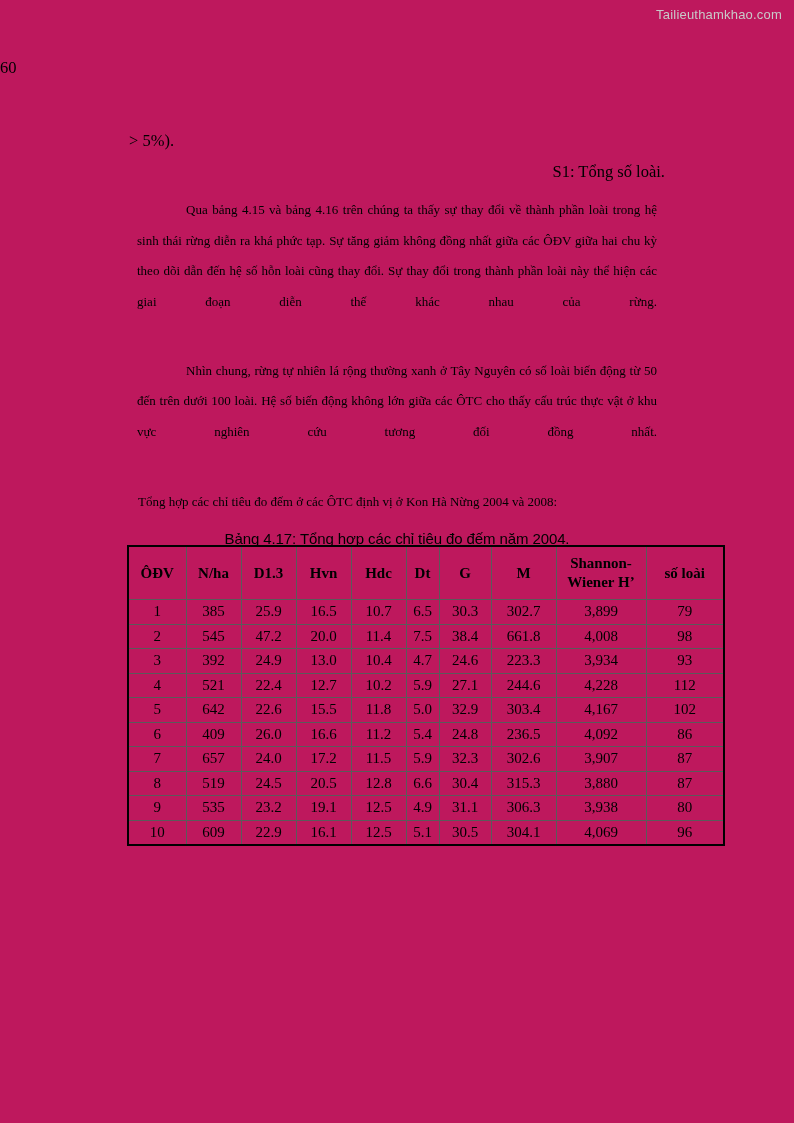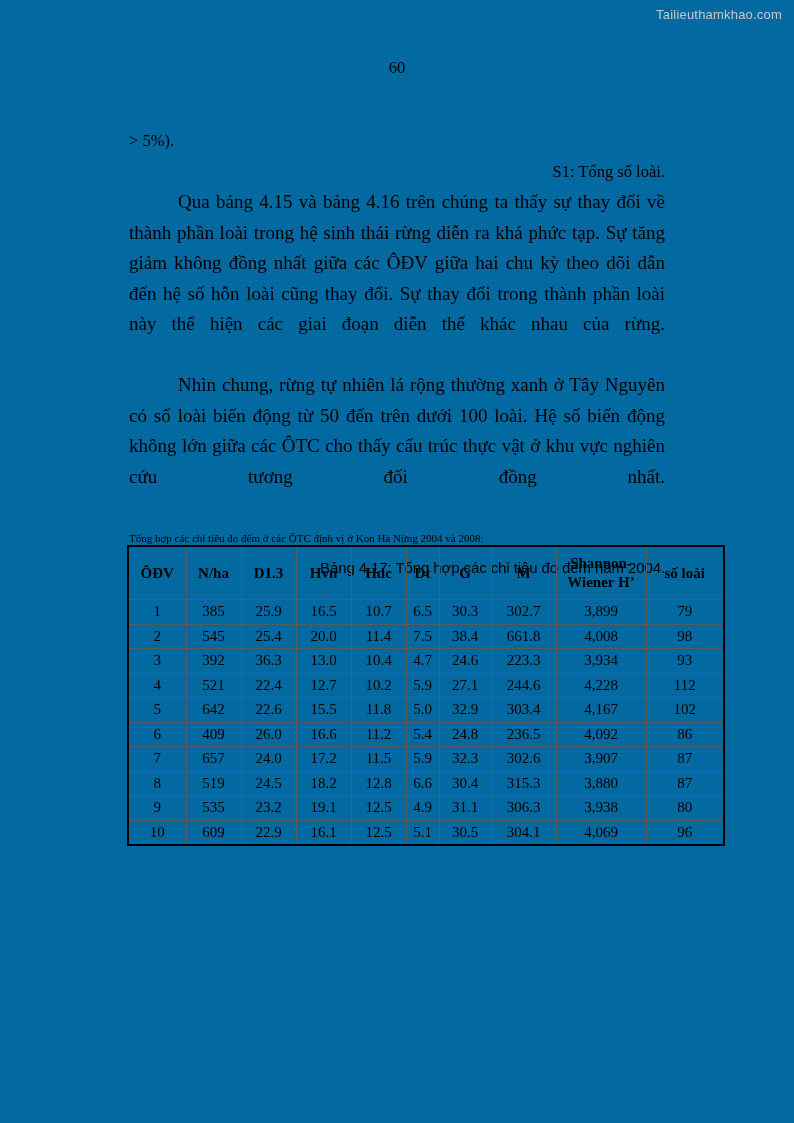--- a/index.html
+++ b/index.html
@@ -4,21 +4,21 @@
 <style>
   html, body {
     margin: 0;
     padding: 0;
     background: #ffffff;
   }
   .page {
     position: relative;
     width: 794px;
     height: 1123px;
-    background: #0369a1;
+    background: #be185d;
     overflow: hidden;
     font-family: "Liberation Serif", "DejaVu Serif", serif;
     color: #000000;
     box-sizing: border-box;
   }
 
   
   .watermark {
     position: absolute;
     top: 7px;
@@ -29,21 +29,20 @@
     letter-spacing: 0.2px;
     white-space: nowrap;
   }
 
   
   .page-number {
     position: absolute;
     top: 58px;
     left: 0;
     width: 794px;
-    text-align: center;
     font-size: 16.5px;
   }
 
   
   .content {
     position: absolute;
     left: 129px;
     top: 126px;
     width: 536px;
   }
@@ -53,46 +52,46 @@
     line-height: 30.5px;
     margin: 0;
     white-space: nowrap;
   }
   .line.indent {
     padding-left: 49px;
     text-align: right;
   }
 
   p.para {
-    font-size: 19px;
+    font-size: 13px;
     line-height: 30.5px;
-    margin: 0;
+    margin: 8px;
     text-align: justify;
     text-indent: 49px;
     text-justify: inter-word;
   }
   p.para.last-full::after {
     content: "";
     display: inline-block;
     width: 100%;
   }
 
   .plain-line {
-    font-size: 11px;
+    font-size: 13px;
     line-height: 30.5px;
-    margin: 0;
+    margin: 9px;
     white-space: nowrap;
   }
 
   
   .table-caption {
     font-family: "Liberation Sans", sans-serif;
     font-size: 15px;
     line-height: 26px;
-    text-align: right;
+    text-align: center;
     margin: 2px 0 4px 0;
     letter-spacing: -0.1px;
   }
 
   
   .table-wrap {
     position: absolute;
     left: 127px;
     top: 545px;
     width: 649px;
@@ -196,33 +195,33 @@
             <td>10.7</td>
             <td>6.5</td>
             <td>30.3</td>
             <td>302.7</td>
             <td>3,899</td>
             <td>79</td>
           </tr>
           <tr>
             <td>2</td>
             <td>545</td>
-            <td>25.4</td>
+            <td>47.2</td>
             <td>20.0</td>
             <td>11.4</td>
             <td>7.5</td>
             <td>38.4</td>
             <td>661.8</td>
             <td>4,008</td>
             <td>98</td>
           </tr>
           <tr>
             <td>3</td>
             <td>392</td>
-            <td>36.3</td>
+            <td>24.9</td>
             <td>13.0</td>
             <td>10.4</td>
             <td>4.7</td>
             <td>24.6</td>
             <td>223.3</td>
             <td>3,934</td>
             <td>93</td>
           </tr>
           <tr>
             <td>4</td>
@@ -269,21 +268,21 @@
             <td>5.9</td>
             <td>32.3</td>
             <td>302.6</td>
             <td>3,907</td>
             <td>87</td>
           </tr>
           <tr>
             <td>8</td>
             <td>519</td>
             <td>24.5</td>
-            <td>18.2</td>
+            <td>20.5</td>
             <td>12.8</td>
             <td>6.6</td>
             <td>30.4</td>
             <td>315.3</td>
             <td>3,880</td>
             <td>87</td>
           </tr>
           <tr>
             <td>9</td>
             <td>535</td>

